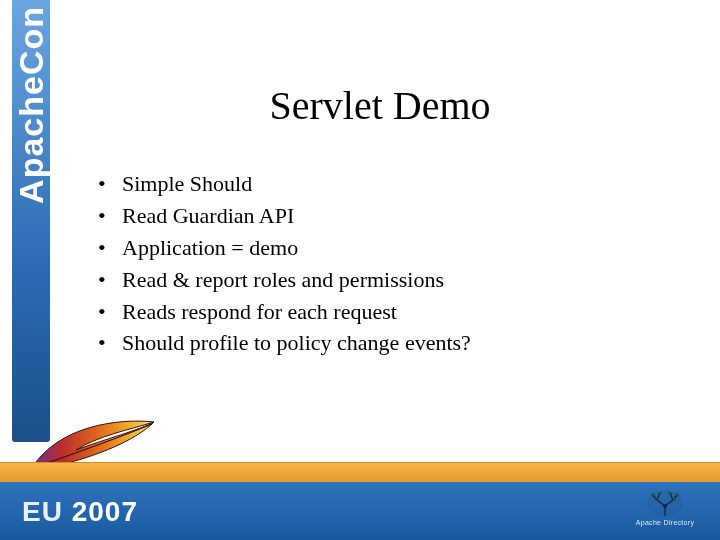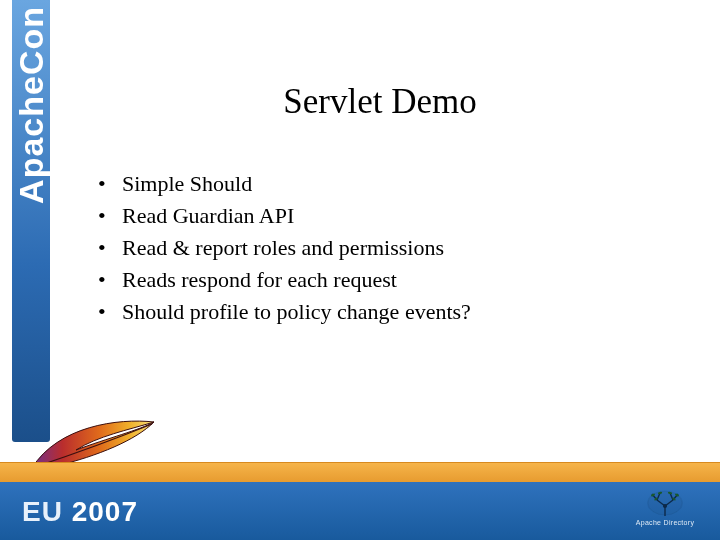--- a/index.html
+++ b/index.html
@@ -45,21 +45,21 @@
     display: inline-block;
     transform: rotate(180deg);
   }
   
   .title {
     position: absolute;
     top: 82px;
     left: 80px;
     right: 40px;
     text-align: center;
-    font-size: 35px;
+    font-size: 40px;
     color: #000;
   }
   
   .body {
     position: absolute;
     top: 168px;
     left: 96px;
     right: 60px;
     font-size: 22px;
     color: #000;
@@ -150,20 +150,21 @@
       <span>ApacheCon</span>
     </div>
   </div>
 
   <div class="title">Servlet Demo</div>
 
   <div class="body">
     <ul>
       <li>Simple Should</li>
       <li>Read Guardian API</li>
+      <li>Application = demo</li>
       <li>Read &amp; report roles and permissions</li>
       <li>Reads respond for each request</li>
       <li>Should profile to policy change events?</li>
     </ul>
   </div>
 
   <div class="feather">
     <svg viewBox="0 0 130 60" width="130" height="60">
       <defs>
         <linearGradient id="fg" x1="0" y1="0" x2="1" y2="0">

